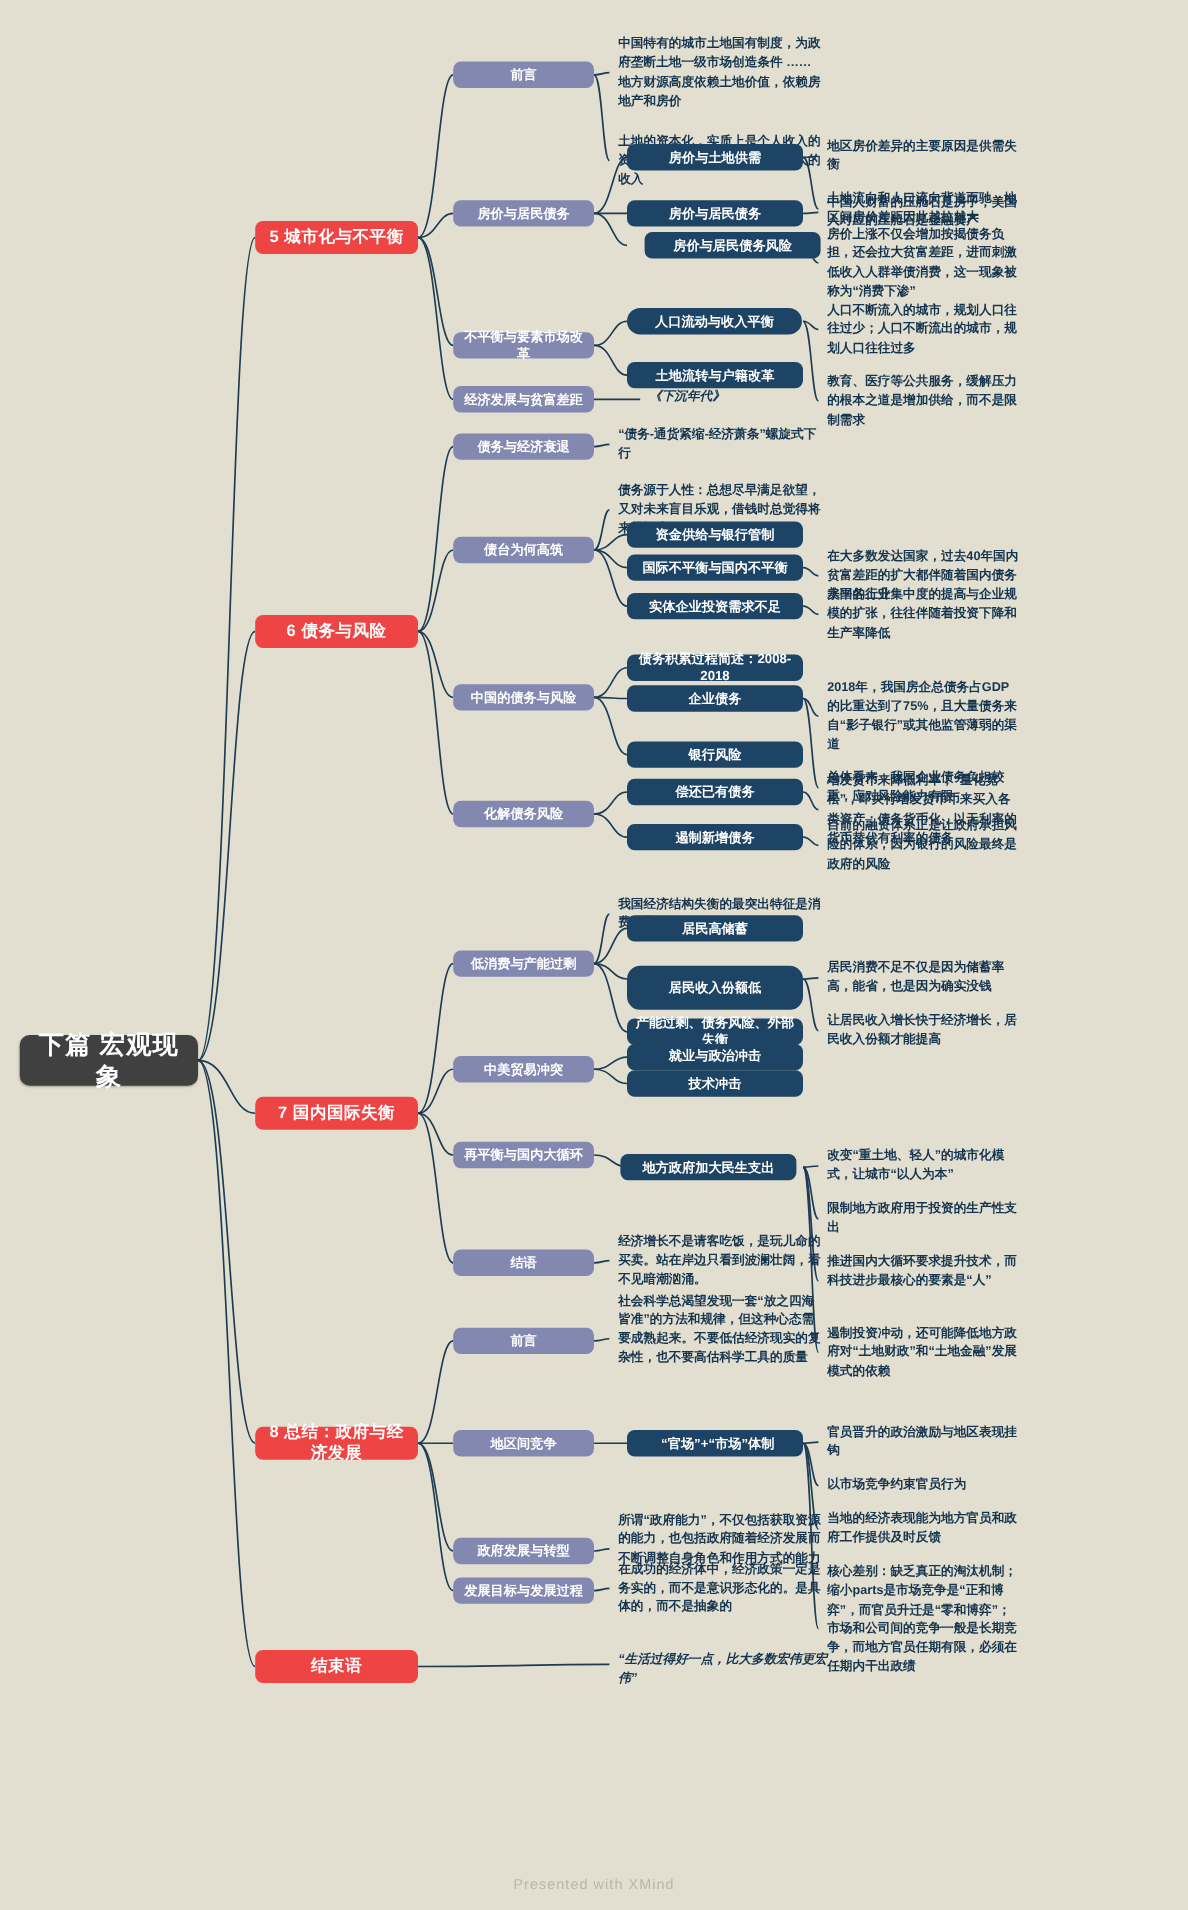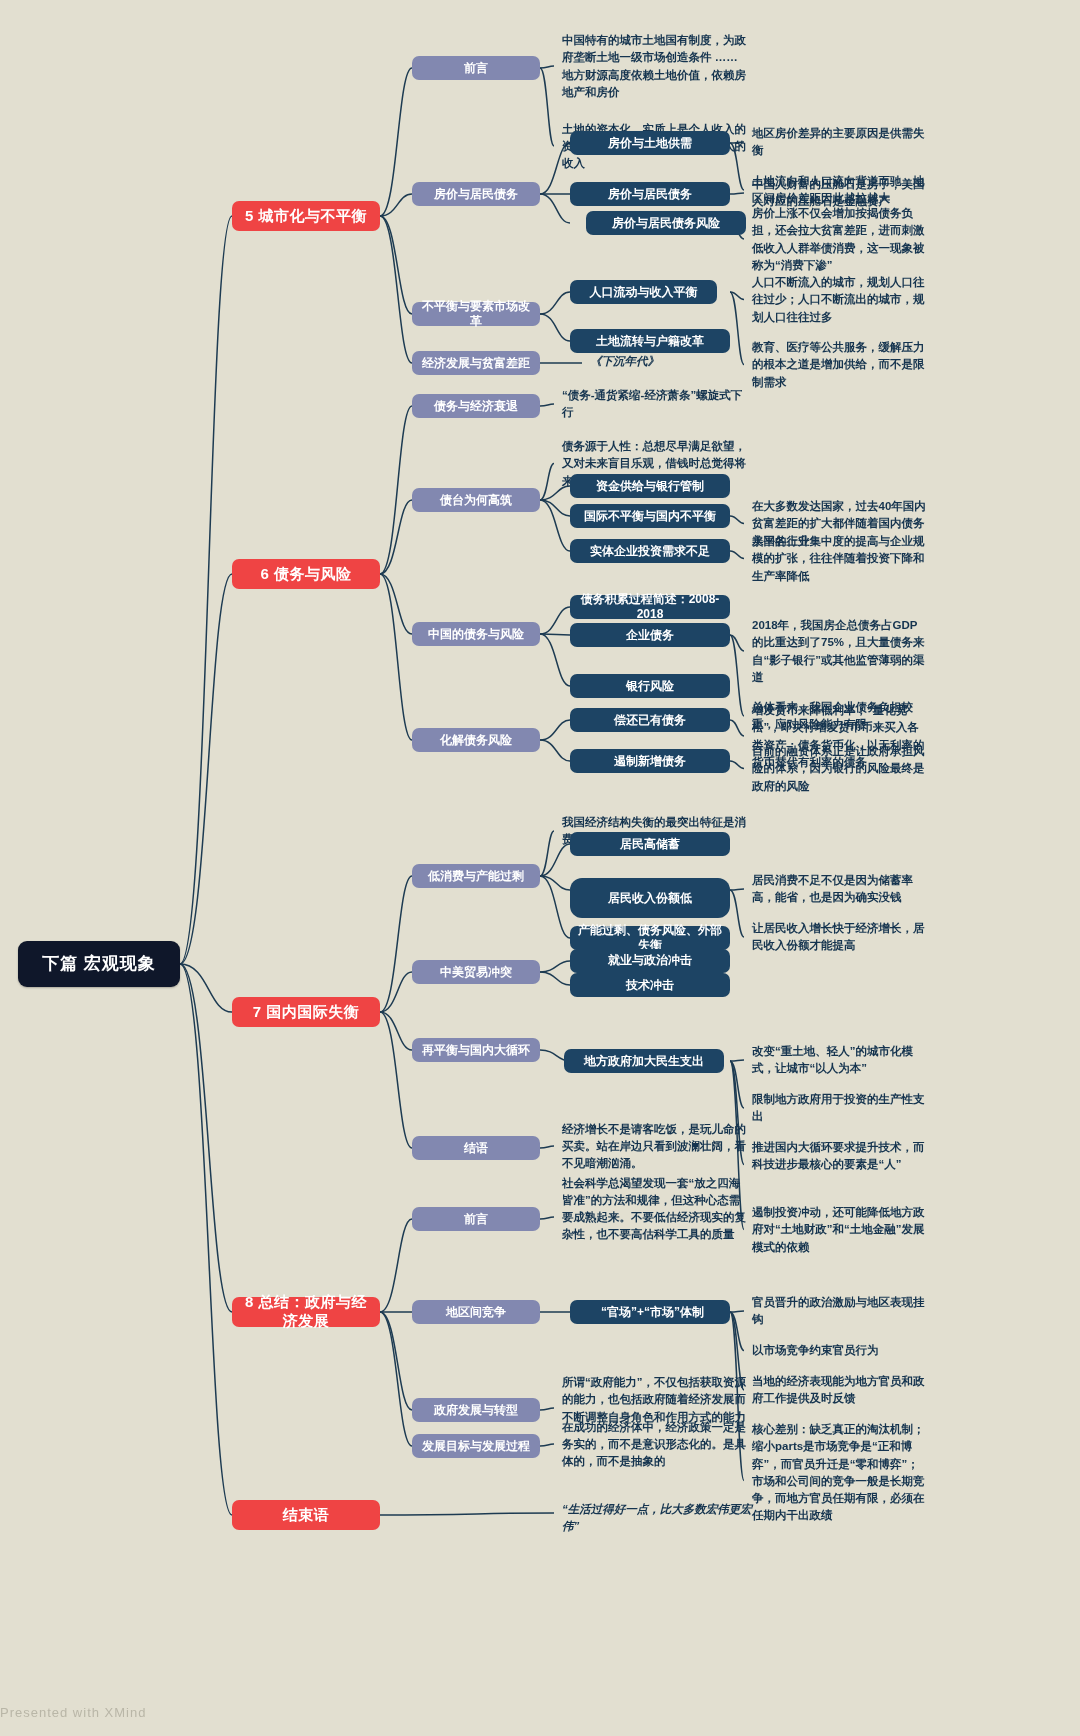--- a/index.html
+++ b/index.html
@@ -18,23 +18,23 @@
     box-sizing:border-box;
     display:flex;align-items:center;justify-content:center;
     text-align:center;
     color:#ffffff;
     font-weight:bold;
     line-height:1.25;
     border-radius:8px;
     padding:4px 8px;
   }
   .root{
-    background:#0f172a;
+    background:#404040;
     border-radius:9px;
-    font-size:17px;
+    font-size:23px;
     letter-spacing:1px;
     box-shadow:0 1px 2px rgba(0,0,0,.25);
   }
   .lv1{
     background:#ef4444;
     font-size:15px;
     border-radius:7px;
     letter-spacing:.5px;
   }
   .lv2{
@@ -54,21 +54,21 @@
     font-size:11.5px;
     font-weight:bold;
     line-height:1.5;
     text-align:left;
     letter-spacing:0px;
   }
   .leaf.italic{font-style:italic;}
   .footer{
     position:absolute;
     left:0;right:0;bottom:16px;
-    text-align:left;
+    text-align:center;
     color:#b9b6a7;
     font-size:13px;
     letter-spacing:1px;
     font-weight:normal;
   }
 </style>
 </head>
 <body>
 
 <div id="map">
@@ -172,21 +172,21 @@
         <span>房价与居民债务</span>
       </div>
       <div class="leaf" style="left: 752px; top: 176px; width: 175px;">中国人财富的压舱石是房子，美国人对应的压舱石是金融资产</div>
       <div class="node lv3" style="left: 570px; top: 211px; width: 160px; height: 24px; margin-left: 16px;">
         <span>房价与居民债务风险</span>
       </div>
       <div class="leaf" style="left: 752px; top: 205px; width: 175px;">房价上涨不仅会增加按揭债务负担，还会拉大贫富差距，进而刺激低收入人群举债消费，这一现象被称为“消费下渗”</div>
       <div class="node lv2" style="left: 412px; top: 302px; width: 128px; height: 24px;">
         <span>不平衡与要素市场改革</span>
       </div>
-      <div class="node lv3" style="left: 570px; top: 280px; width: 147px; height: 24px;">
+      <div class="node lv3" style="left: 570px; top: 280px; width: 159px; height: 24px; border-radius: 12px;">
         <span>人口流动与收入平衡</span>
       </div>
       <div class="leaf" style="left: 752px; top: 274px; width: 175px;">人口不断流入的城市，规划人口往往过少；人口不断流出的城市，规划人口往往过多</div>
       <div class="leaf" style="left: 752px; top: 339px; width: 175px;">教育、医疗等公共服务，缓解压力的根本之道是增加供给，而不是限制需求</div>
       <div class="node lv3" style="left: 570px; top: 329px; width: 160px; height: 24px;">
         <span>土地流转与户籍改革</span>
       </div>
       <div class="node lv2" style="left: 412px; top: 351px; width: 128px; height: 24px;">
         <span>经济发展与贫富差距</span>
       </div>

